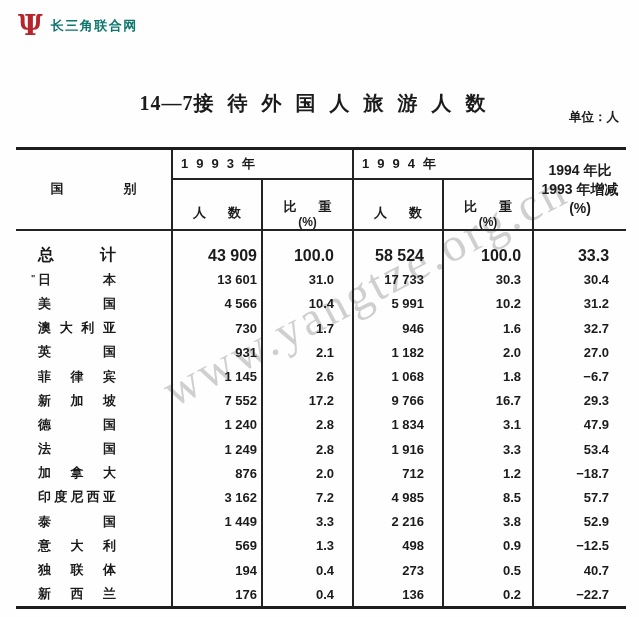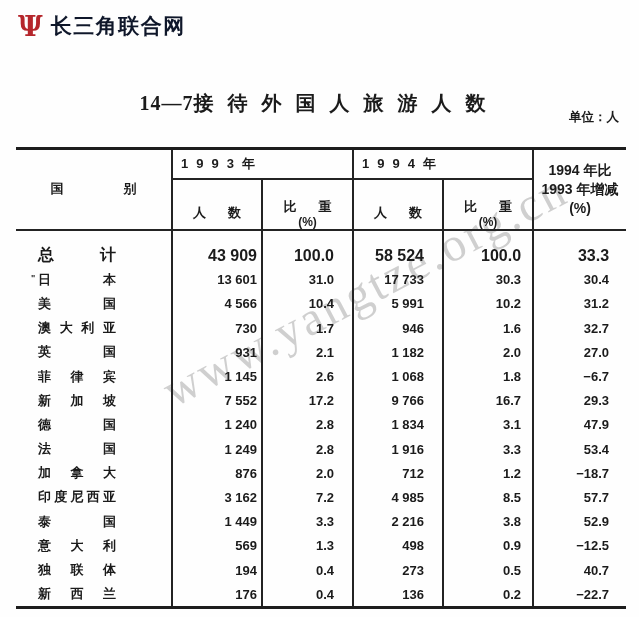--- a/index.html
+++ b/index.html
@@ -2,21 +2,21 @@
 <html><head>
 <meta charset="utf-8">
 <style>
   html,body{margin:0;padding:0;background:#fff;}
   .sheet{position:relative;width:639px;height:617px;background:#fefefe;overflow:hidden;
          font-family:"Liberation Sans","DejaVu Sans",sans-serif;color:#1b1b1b;}
   
   .logo{position:absolute;top:12px;left:18px;display:flex;align-items:center;gap:8px;}
   .logo-mark{color:#b5262c;font-size:27px;font-weight:bold;line-height:1;
              font-family:"DejaVu Serif","Liberation Serif",serif;}
-  .logo-text{font-size:21px;font-weight:bold;letter-spacing:1.5px;color:#0f172a;}
+  .logo-text{font-size:13px;font-weight:bold;letter-spacing:1.5px;color:#0f766e;}
   
   .title{position:absolute;top:90px;left:0;width:100%;text-align:center;
          font-family:"Liberation Serif","DejaVu Serif",serif;font-weight:bold;font-size:20px;}
   .title-no{letter-spacing:1px;}
   .title-cn{letter-spacing:14px;}
   .unit{position:absolute;top:109px;right:20px;font-size:12.5px;font-weight:bold;}
   
   table{position:absolute;top:147px;left:16px;width:610px;border-collapse:collapse;table-layout:fixed;
         border-top:3px solid #1d1d1d;border-bottom:3px solid #1d1d1d;
         font-size:13px;font-weight:bold;color:#1b1b1b;}

